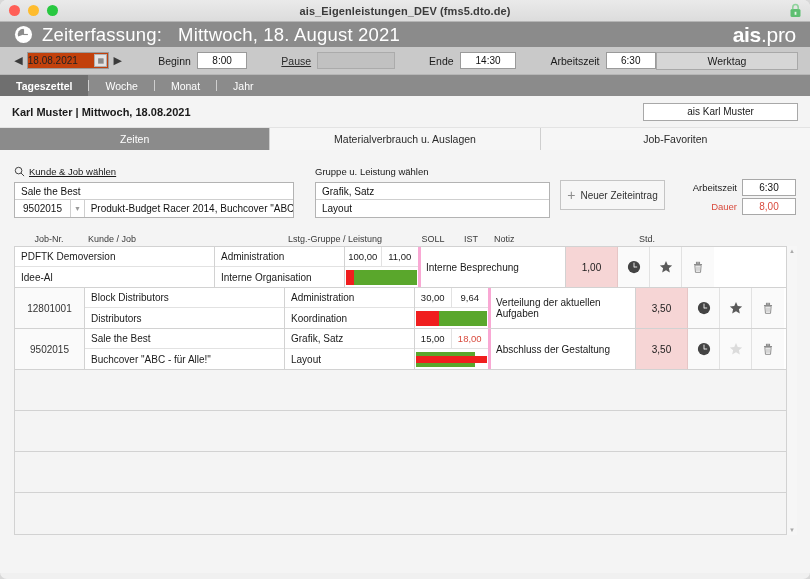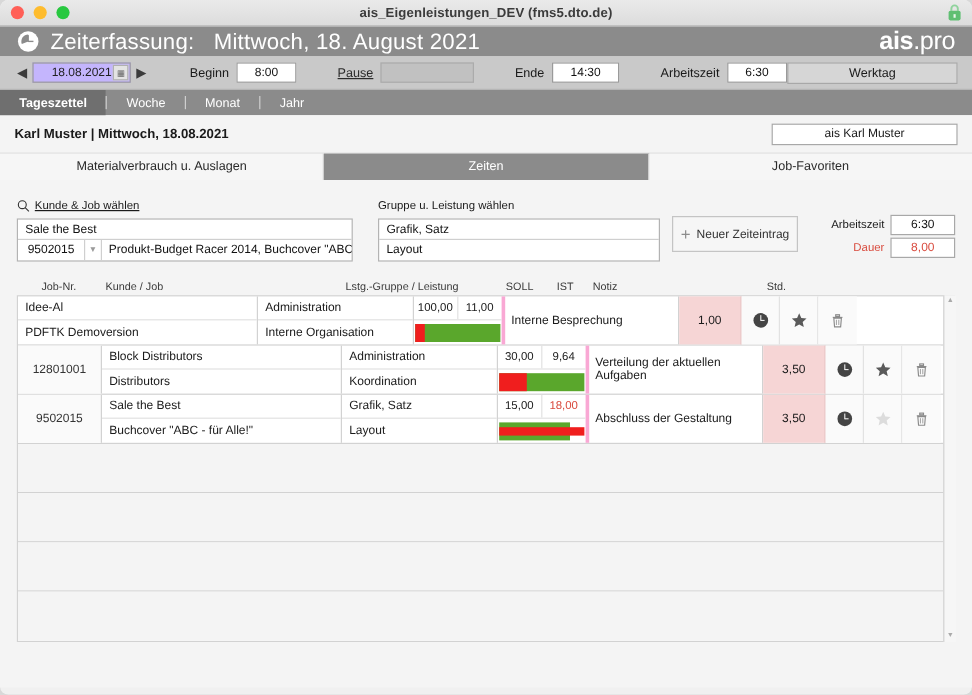--- a/index.html
+++ b/index.html
@@ -54,23 +54,23 @@
     height: 28px; background: #c9c9c9;
     border-bottom: 1px solid #b6b6b6;
     display: flex; align-items: center; padding: 0 12px; gap: 0;
     font-size: 10.5px; color: #222;
   }
   .arrow-btn {
     width: 14px; text-align: center; color: #3b3b3b; font-size: 11px;
     cursor: default; user-select: none;
   }
   .date-field {
-    width: 90px; height: 17px; background: #c4b5fd;
+    width: 90px; height: 17px; background: #c2410c;
     border: 1px solid #9a9a9a; margin: 0 2px;
-    display: flex; align-items: center; justify-content: center;
+    display: flex; align-items: center; 
     font-size: 10px; position: relative;
   }
   .cal-btn {
     position: absolute; right: 1px; top: 1px; width: 13px; height: 13px;
     background: #e3e3e3; border: 1px solid #b0b0b0;
     display: flex; align-items: center; justify-content: center;
     font-size: 7px; color: #666;
   }
   .lbl { font-size: 10.5px; color: #1a1a1a; margin: 0 6px 0 10px; padding-left: 24px; }
   .lbl.link { text-decoration: underline; color: #2b2b2b; }
@@ -317,22 +317,22 @@
     <div class="psep"></div>
     <div class="ptab">Jahr</div>
   </div>
 
   <div class="userbar">
     <div class="username">Karl Muster | Mittwoch, 18.08.2021</div>
     <div class="userbtn">ais Karl Muster</div>
   </div>
 
   <div class="sectiontabs">
+    <div class="stab active">Zeiten</div>
     <div class="stab">Materialverbrauch u. Auslagen</div>
-    <div class="stab active">Zeiten</div>
     <div class="stab">Job-Favoriten</div>
   </div>
 
   <div class="panel">
 
     <div class="selectors">
       <div class="col-kunde">
         <div class="sel-head">
           <svg class="search-icon" viewBox="0 0 12 12">
             <circle cx="5" cy="5" r="3.6" fill="none" stroke="#333" stroke-width="1"></circle>
@@ -387,22 +387,22 @@
         <div class="th c-notiz">Notiz</div>
         <div class="th c-std">Std.</div>
         <div class="th c-act"></div>
         <div class="th c-act"></div>
         <div class="th c-act"></div>
       </div>
 
       <div class="tbody" id="tbody">
           <div class="trow">
             <div class="stackcol col-kunde-cell">
+              <div>PDFTK Demoversion</div>
               <div>Idee-Al</div>
-              <div>PDFTK Demoversion</div>
             </div>
             <div class="stackcol col-lstg-cell">
               <div>Administration</div>
               <div>Interne Organisation</div>
             </div>
             <div class="cell-bars">
               <div class="bar-nums">
                 <div class="bar-num sep">100,00</div>
                 <div class="bar-num">11,00</div>
               </div>

